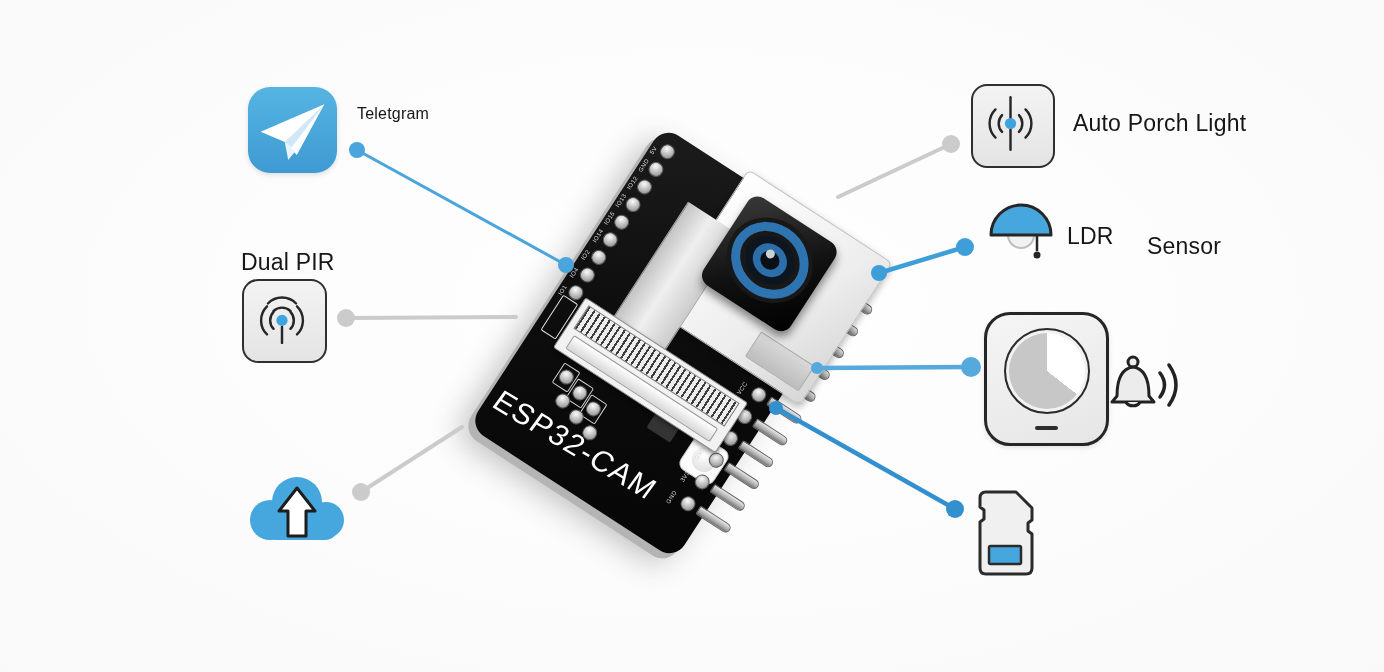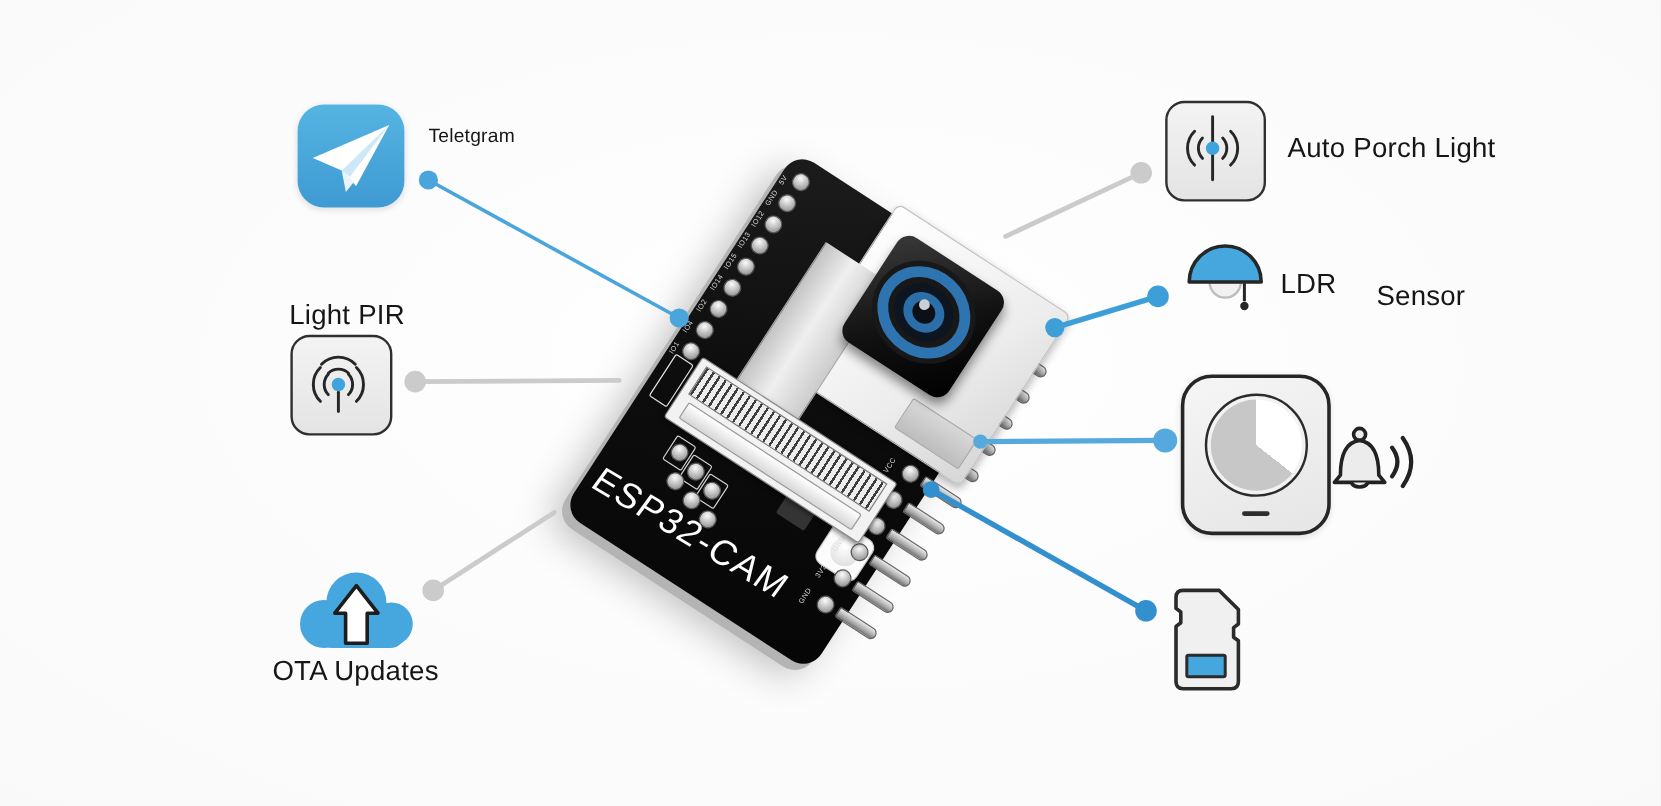--- a/index.html
+++ b/index.html
@@ -227,21 +227,21 @@
 
   <div class="abs" id="telegram-icon">
     <svg width="89" height="86" viewBox="0 0 100 100">
       <polygon points="13,52 87,20 55,79 41,64" fill="#ffffff"></polygon>
       <polygon points="41,64 45,85 53,75" fill="#e9f4fb"></polygon>
       <polygon points="41,64 87,20 49,70" fill="#cfe8f7"></polygon>
     </svg>
   </div>
   <div class="label" id="teletgram-label">Teletgram</div>
 
-  <div class="label" id="dual-pir-label">Light PIR</div>
+  <div class="label" id="dual-pir-label">Dual PIR</div>
   <div class="sensor-square" id="dual-pir-icon">
     <svg width="76" height="75" viewBox="0 0 80 80">
       <g fill="none" stroke="#262626" stroke-width="2.6" stroke-linecap="round">
         <path d="M31,32 A13,13 0 0 1 49,32"></path>
         <path d="M25,24 A21,21 0 0 1 55,24"></path>
         <path d="M31,33 A13,13 0 0 0 31,51"></path>
         <path d="M24,27 A21,21 0 0 0 24,57"></path>
         <path d="M49,33 A13,13 0 0 1 49,51"></path>
         <path d="M56,27 A21,21 0 0 1 56,57"></path>
         <line x1="40" y1="49" x2="40" y2="66"></line>
@@ -254,21 +254,20 @@
     <svg width="104" height="82" viewBox="0 0 104 82">
       <g fill="#45A7DD">
         <circle cx="24" cy="52" r="20"></circle>
         <circle cx="51" cy="34" r="25"></circle>
         <circle cx="80" cy="52" r="18"></circle>
         <rect x="18" y="46" width="74" height="26" rx="13"></rect>
       </g>
       <polygon points="51,20 69,43 60,43 60,68 42,68 42,43 33,43" fill="#ffffff" stroke="#1d1d1d" stroke-width="3" stroke-linejoin="round"></polygon>
     </svg>
   </div>
-  <div class="label" id="ota-label">OTA Updates</div>
 
   <div class="sensor-square" id="porch-icon">
     <svg width="75" height="75" viewBox="0 0 80 80">
       <g fill="none" stroke="#262626" stroke-width="2.6" stroke-linecap="round">
         <line x1="40" y1="12" x2="40" y2="68"></line>
         <path d="M31,31 A13,13 0 0 0 31,49"></path>
         <path d="M24,25 A21,21 0 0 0 24,55"></path>
         <path d="M49,31 A13,13 0 0 1 49,49"></path>
         <path d="M56,25 A21,21 0 0 1 56,55"></path>
       </g>

